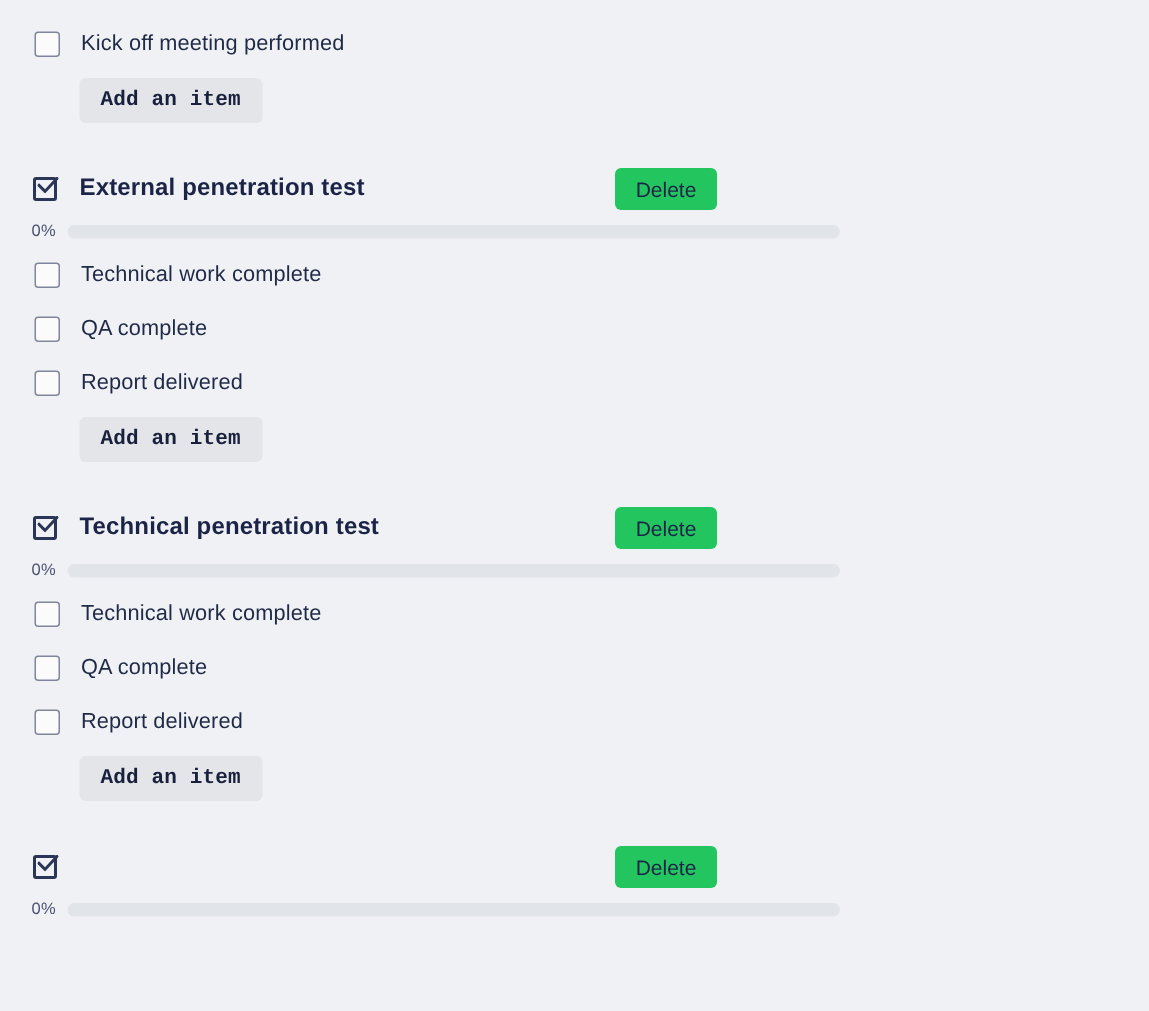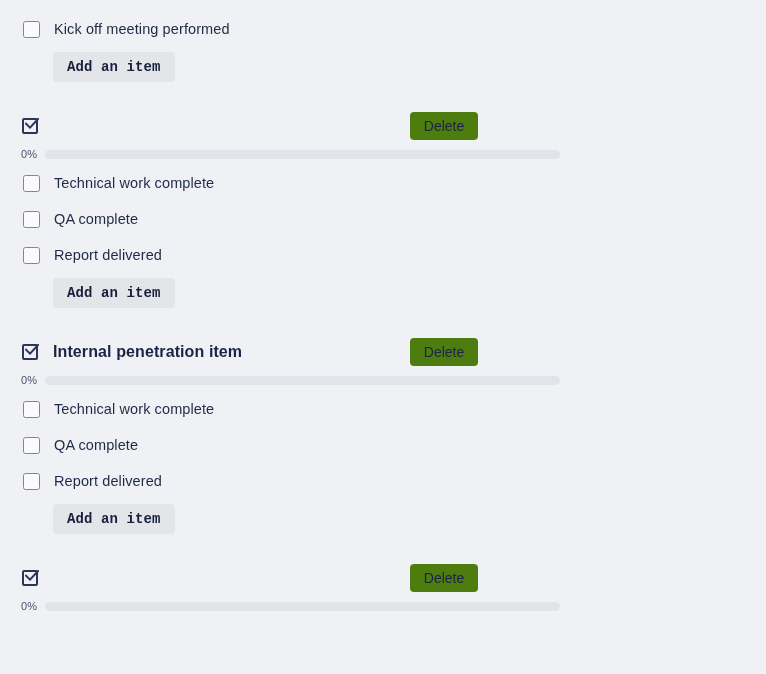--- a/index.html
+++ b/index.html
@@ -97,21 +97,21 @@
     white-space: nowrap;
   }
   .delete-btn {
     position: absolute;
     right: 200px;
     top: 3px;
     width: 68px;
     height: 28px;
     border: 0;
     border-radius: 4px;
-    background: #4d7c0f;
+    background: #22c55e;
     color: #1b2447;
     font-family: "Liberation Sans", sans-serif;
     font-size: 14px;
     font-weight: 400;
     line-height: 28px;
     text-align: center;
     padding: 0;
     cursor: pointer;
   }
 
@@ -194,20 +194,21 @@
 
     <div class="section-head">
       <span class="cb-checked">
         <span class="box"></span>
         <span class="tick">
           <svg viewBox="0 0 14 11" width="14" height="11" xmlns="http://www.w3.org/2000/svg">
             <path d="M1 5.6 L5 9.6 L13 1" fill="none" stroke="#2b3557" stroke-width="2" stroke-linecap="square" stroke-linejoin="miter"></path>
           </svg>
         </span>
       </span>
+      <span class="section-title">External penetration test</span>
       <button class="delete-btn">Delete</button>
     </div>
 
     <div class="progress-row">
       <span class="progress-pct">0%</span>
       <span class="progress-track">
         <span class="progress-fill" style="width: 0%;"></span>
       </span>
     </div>
 
@@ -235,21 +236,21 @@
 
     <div class="section-head">
       <span class="cb-checked">
         <span class="box"></span>
         <span class="tick">
           <svg viewBox="0 0 14 11" width="14" height="11" xmlns="http://www.w3.org/2000/svg">
             <path d="M1 5.6 L5 9.6 L13 1" fill="none" stroke="#2b3557" stroke-width="2" stroke-linecap="square" stroke-linejoin="miter"></path>
           </svg>
         </span>
       </span>
-      <span class="section-title">Internal penetration item</span>
+      <span class="section-title">Technical penetration test</span>
       <button class="delete-btn">Delete</button>
     </div>
 
     <div class="progress-row">
       <span class="progress-pct">0%</span>
       <span class="progress-track">
         <span class="progress-fill" style="width: 0%;"></span>
       </span>
     </div>
 

